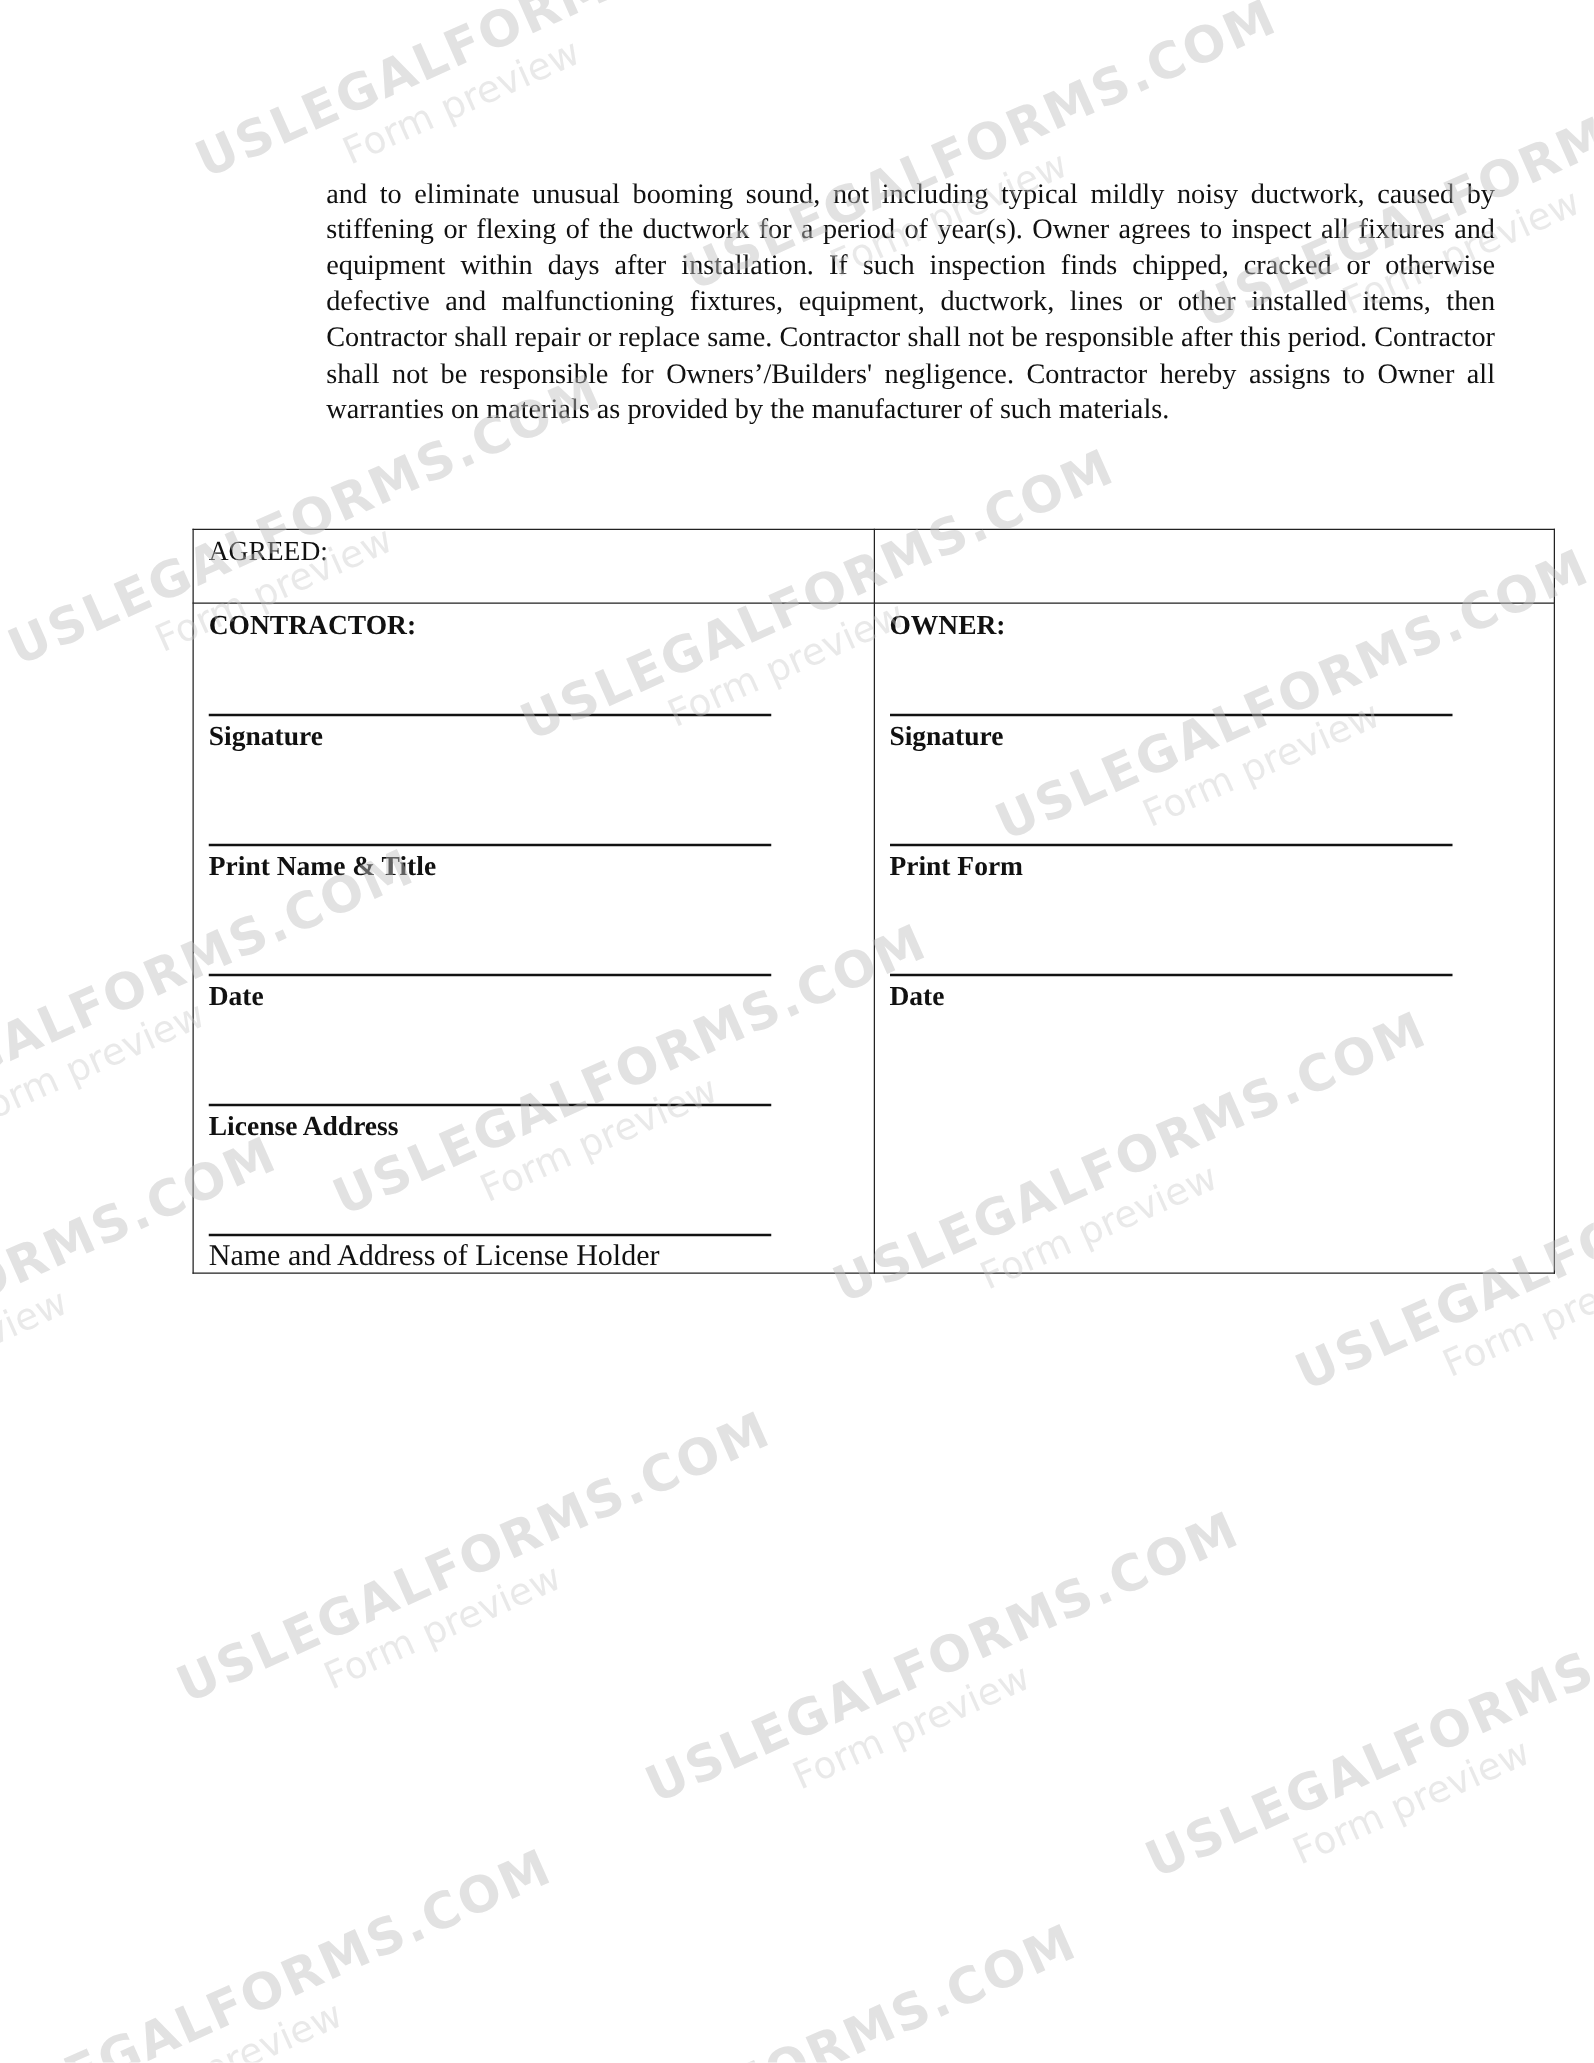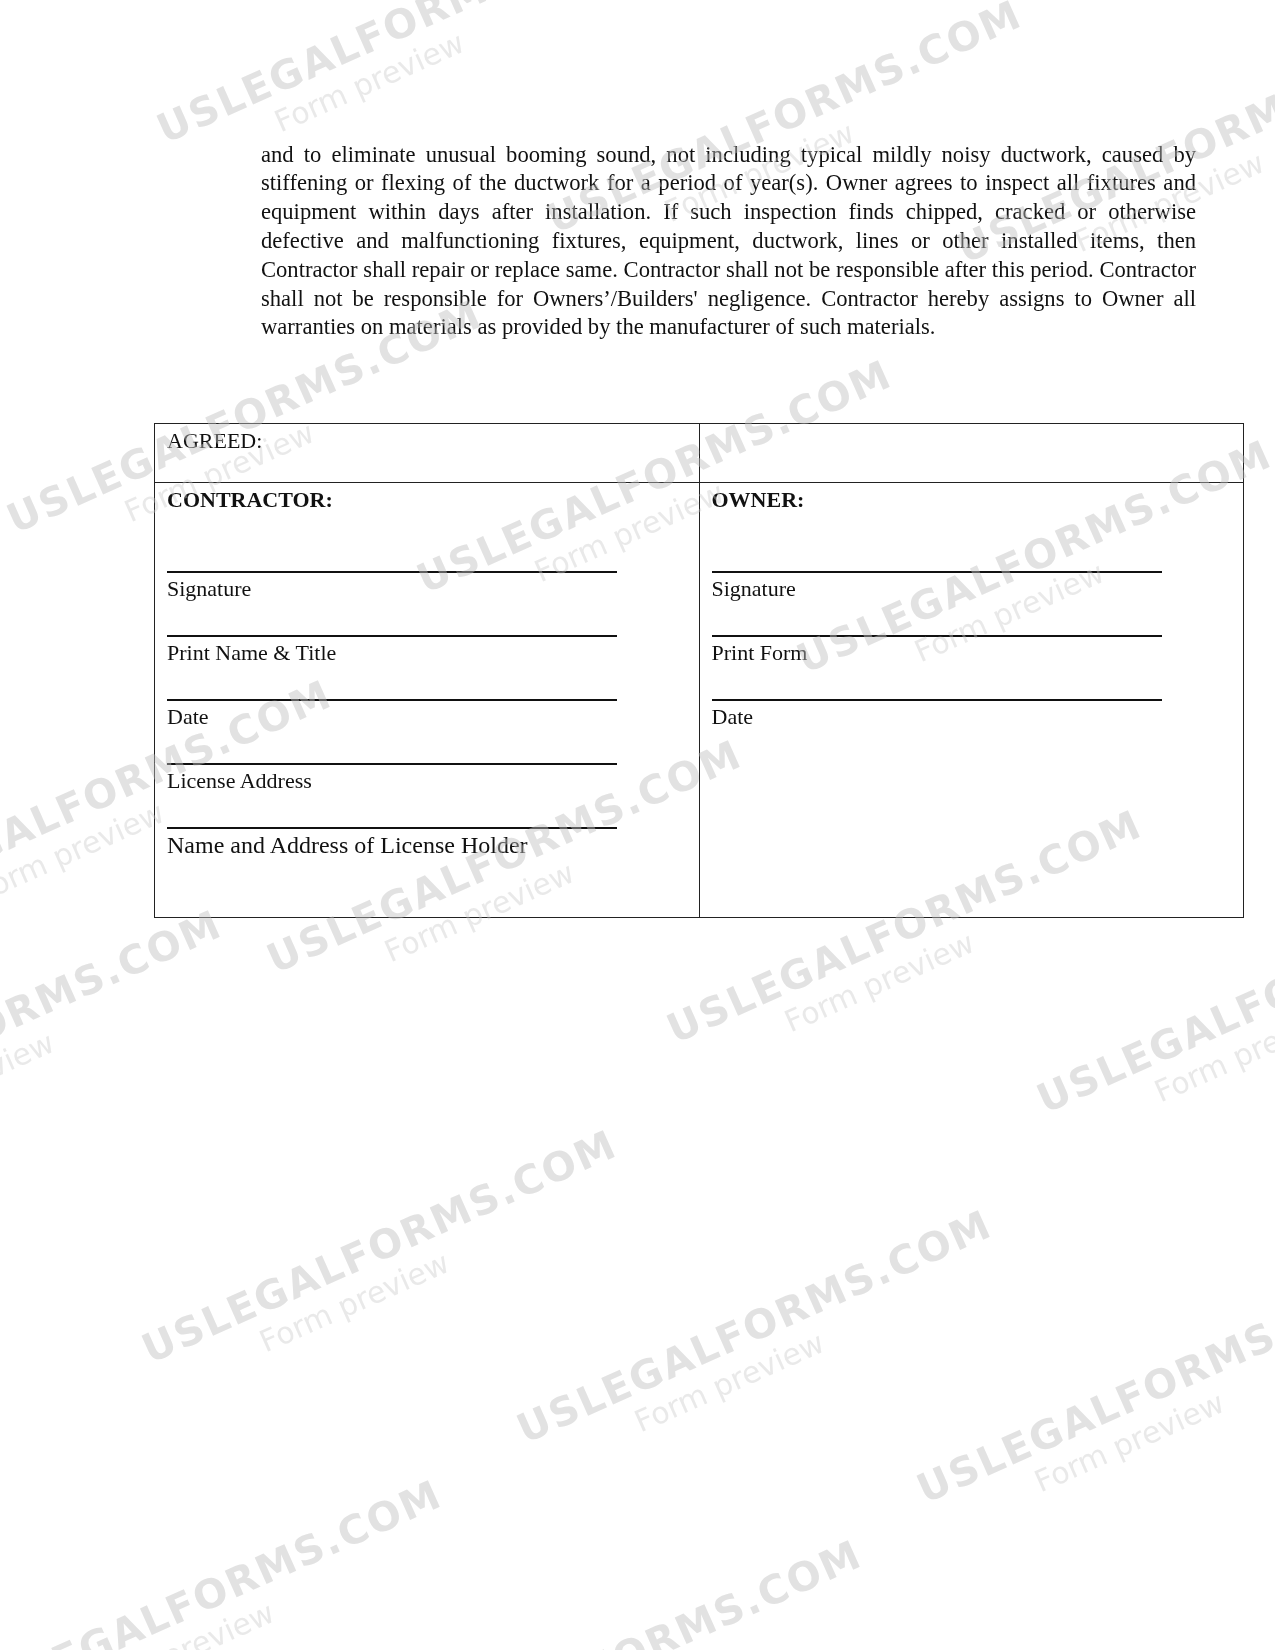--- a/index.html
+++ b/index.html
@@ -7,21 +7,21 @@
   .page { position:absolute; left:0; top:0; width:1275px; height:1650px; }
   .para { position:absolute; left:261px; top:118px; width:935px; font-size:22.6px; line-height:28.8px; text-align:justify; text-align-last:left; }
   table.sig { position:absolute; left:154px; top:423px; width:1090px; border-collapse:collapse; }
   table.sig td { border:1.5px solid #222; vertical-align:top; padding:0; }
   .cell-left, .cell-right { width:50%; }
   .row-head td { height:58px; }
   .head-label { font-weight:normal; font-size:22px; padding:4px 0 0 12px; display:block; }
   .block { padding-left:12px; }
   .title-label { font-weight:bold; font-size:22px; padding-top:4px; height:52px; }
   .line { width:450px; border-top:2px solid #111; height:0; margin:0; }
-  .field { height:62px; position:relative; }
+  .field { height:102px; position:relative;font-weight:bold; }
   .field .lbl { font-size:22px; line-height:26px; padding-top:3px; }
   .spacer { height:32px; }
   .watermarks { position:absolute; left:0; top:0; width:1275px; height:1650px; pointer-events:none; }
   .wm { position:absolute; transform:rotate(-24deg); transform-origin:left top; font-family:"DejaVu Sans", sans-serif; color:rgba(190,190,190,0.45); white-space:nowrap; }
   .wm .big { display:block; font-size:40px; font-weight:bold; letter-spacing:2px; }
   .wm .small { display:block; font-size:30px; margin-left:110px; color:rgba(200,200,200,0.4); }
 </style>
 </head>
 <body>
 

